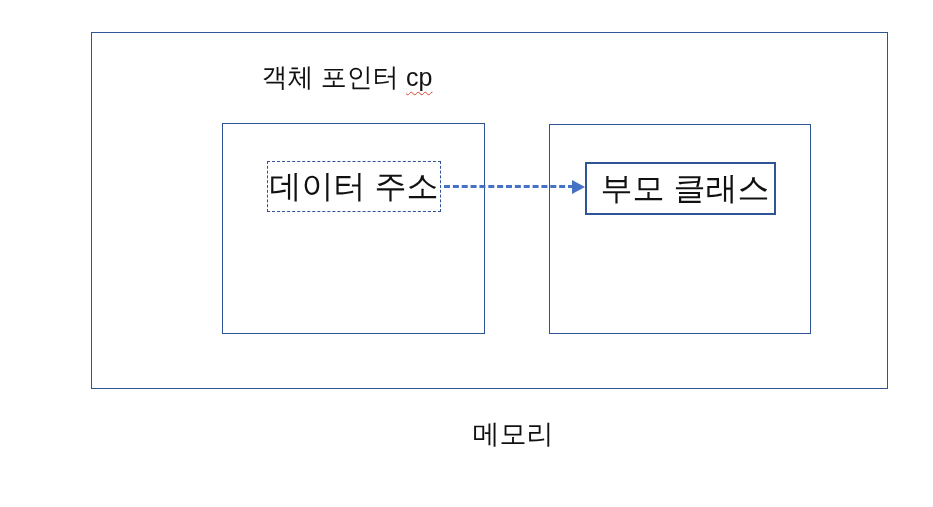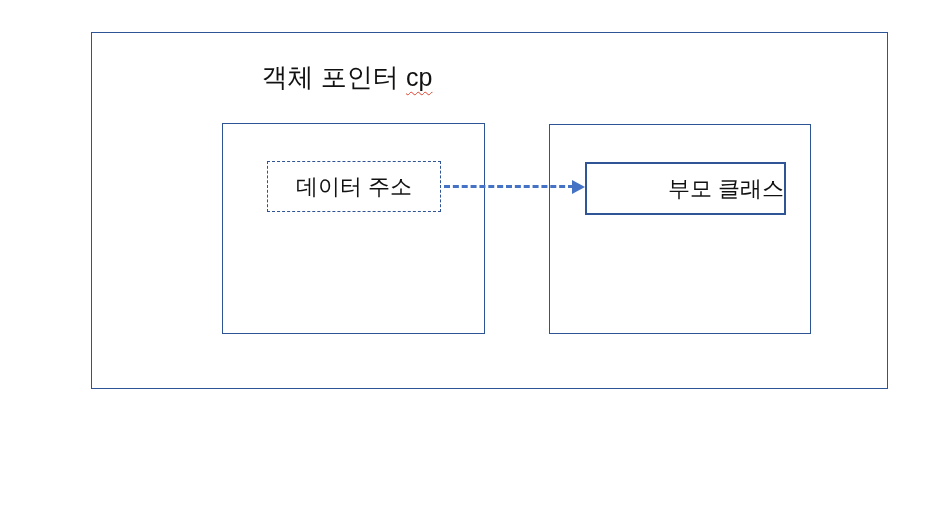--- a/index.html
+++ b/index.html
@@ -67,39 +67,39 @@
   }
   .inner-box.object {
     left: 517px;
     top: 124px;
     width: 260px;
     height: 208px;
   }
   .value-box {
     position: absolute;
     height: 49px;
-    font-size: 22px;
+    font-size: 32px;
     display: flex;
     align-items: center;
     background: #ffffff;
   }
   .value-box.dashed {
     left: 235px;
     top: 161px;
     width: 172px;
     border: 1px dashed var(--frame-border, #2f5496);
     justify-content: center;
   }
   .value-box.solid {
     left: 553px;
     top: 162px;
     width: 178px;
     border: 2px solid var(--solid-box-border, #2f5597);
-    justify-content: flex-end;
-    padding-left: 19px;
+    justify-content: center;
+    padding-left: 9px;
   }
   .arrow-line {
     position: absolute;
     left: 412px;
     top: 185px;
     width: 130px;
     height: 0;
     border-top: 3.5px dashed var(--accent-blue, #4472c4);
   }
   .arrow-head {
@@ -145,14 +145,15 @@
     <span>데이터 주소</span>
   </div>
 
   <div class="value-box solid">
     <span>부모 클래스</span>
   </div>
 
   <div class="arrow-line"></div>
   <div class="arrow-head"></div>
 
+  <div class="memory-caption">메모리</div>
 
 </div>
 
 </body></html>

